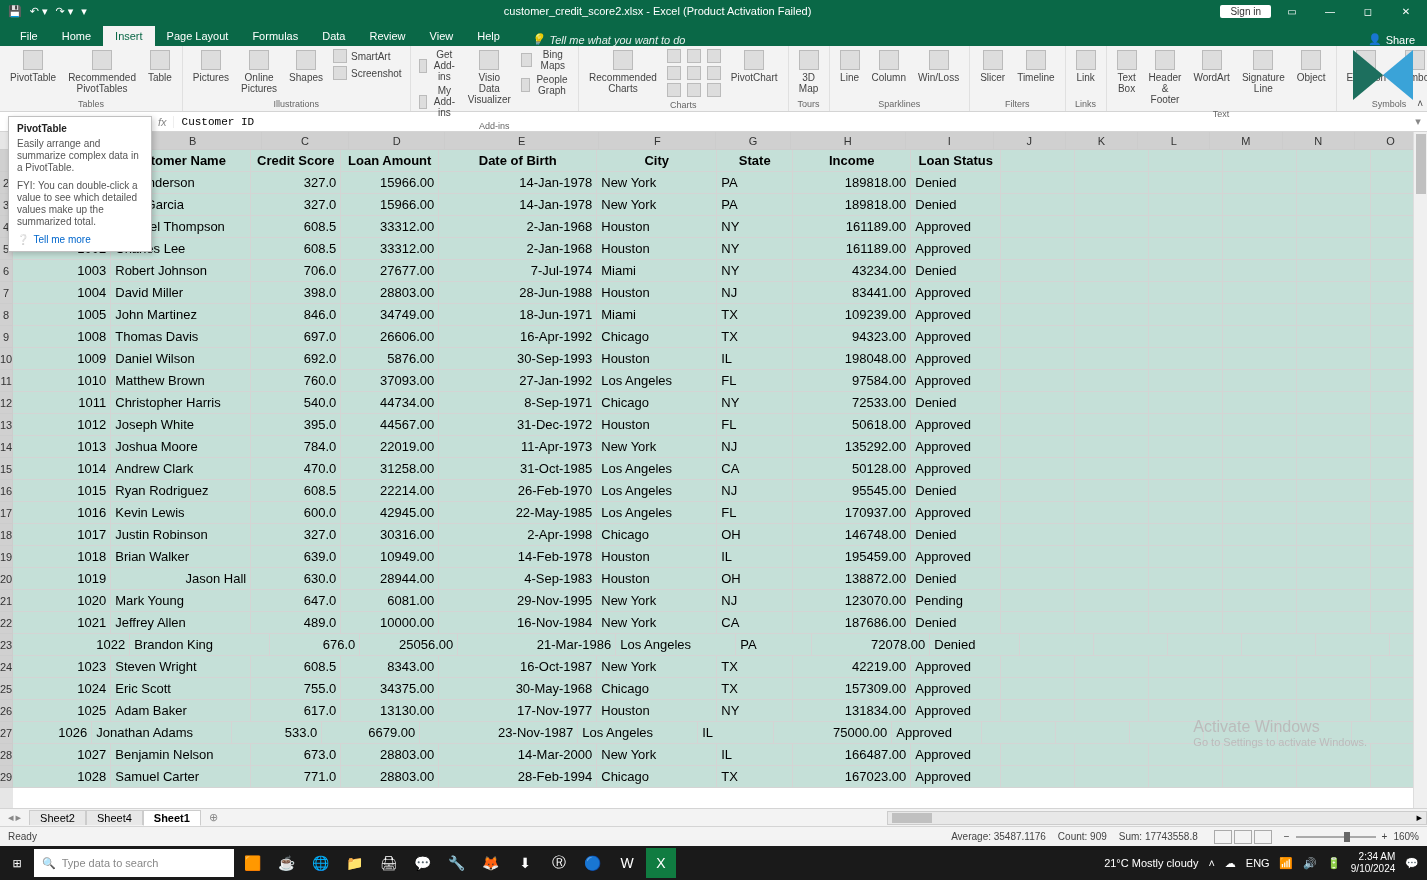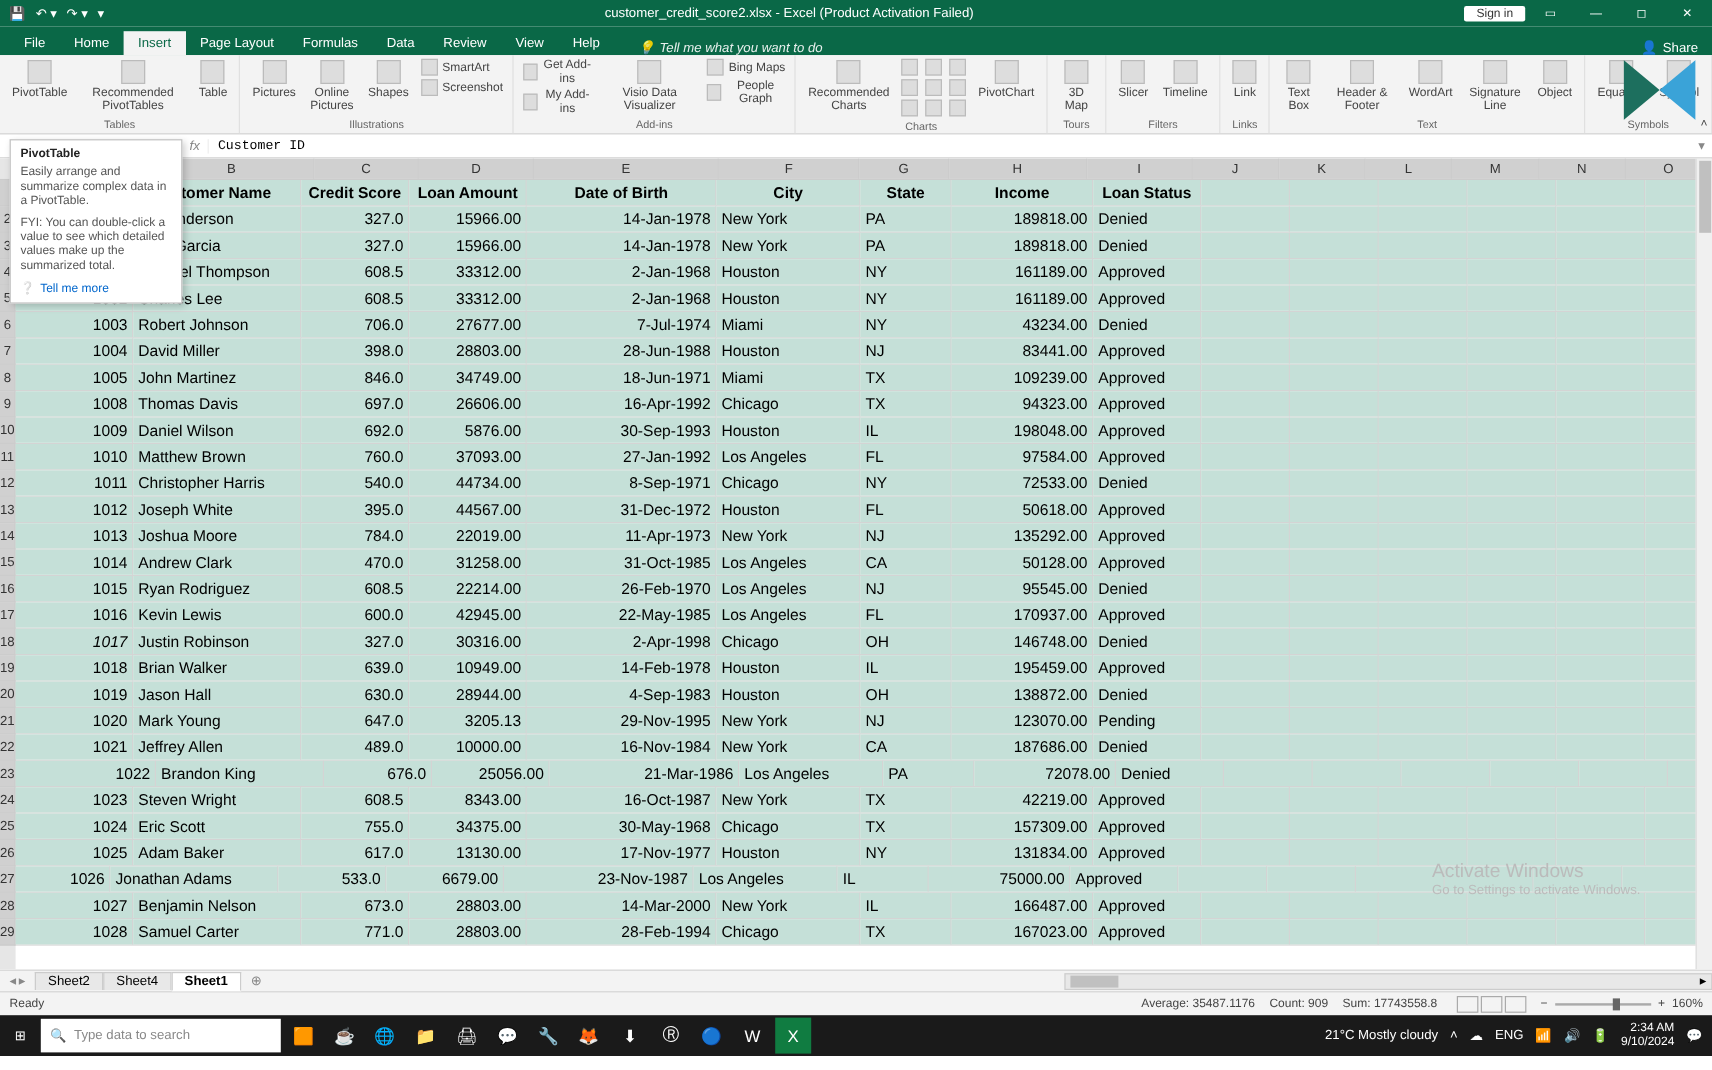--- a/index.html
+++ b/index.html
@@ -259,20 +259,37 @@
     <div class="label">Charts</div>
   </div>
   <div class="ribbon-group">
     <div class="items">
         <div class="rbtn">
           <div class="ico"></div>
           <span>3D Map</span>
         </div>
       </div>
     <div class="label">Tours</div>
+  </div>
+  <div class="ribbon-group">
+    <div class="items">
+      <div class="rbtn">
+          <div class="ico"></div>
+          <span>Line</span>
+        </div>
+      <div class="rbtn">
+          <div class="ico"></div>
+          <span>Column</span>
+        </div>
+      <div class="rbtn">
+          <div class="ico"></div>
+          <span>Win/Loss</span>
+        </div>
+    </div>
+    <div class="label">Sparklines</div>
   </div>
   <div class="ribbon-group">
     <div class="items">
       <div class="rbtn">
           <div class="ico"></div>
           <span>Slicer</span>
         </div>
       <div class="rbtn">
           <div class="ico"></div>
           <span>Timeline</span>
@@ -688,21 +705,21 @@
           <div class="cell ralign selected" style="width: 118px;">170937.00</div>
           <div class="cell lalign selected" style="width: 90px;">Approved</div>
           <div class="cell  selected" style="width: 74px;"></div>
           <div class="cell  selected" style="width: 74px;"></div>
           <div class="cell  selected" style="width: 74px;"></div>
           <div class="cell  selected" style="width: 74px;"></div>
           <div class="cell  selected" style="width: 74px;"></div>
           <div class="cell  selected" style="width: 74px;"></div>
         </div>
         <div class="row">
-          <div class="cell ralign selected" style="width: 98px; font-style: italic;">1017</div>
+          <div class="cell ralign selected" style="width: 98px;">1017</div>
           <div class="cell lalign selected" style="width: 140px;">Justin Robinson</div>
           <div class="cell ralign selected" style="width: 90px;">327.0</div>
           <div class="cell ralign selected" style="width: 98px;">30316.00</div>
           <div class="cell ralign selected" style="width: 158px;">2-Apr-1998</div>
           <div class="cell lalign selected" style="width: 120px;">Chicago</div>
           <div class="cell lalign selected" style="width: 76px;">OH</div>
           <div class="cell ralign selected" style="width: 118px;">146748.00</div>
           <div class="cell lalign selected" style="width: 90px;">Denied</div>
           <div class="cell  selected" style="width: 74px;"></div>
           <div class="cell  selected" style="width: 74px;"></div>
@@ -723,40 +740,40 @@
           <div class="cell lalign selected" style="width: 90px;">Approved</div>
           <div class="cell  selected" style="width: 74px;"></div>
           <div class="cell  selected" style="width: 74px;"></div>
           <div class="cell  selected" style="width: 74px;"></div>
           <div class="cell  selected" style="width: 74px;"></div>
           <div class="cell  selected" style="width: 74px;"></div>
           <div class="cell  selected" style="width: 74px;"></div>
         </div>
         <div class="row">
           <div class="cell ralign selected" style="width: 98px;">1019</div>
-          <div class="cell lalign selected" style="width: 140px;">Jason Hall</div>
+          <div class="cell lalign selected" style="width: 140px; text-align: right;">Jason Hall</div>
           <div class="cell ralign selected" style="width: 90px;">630.0</div>
           <div class="cell ralign selected" style="width: 98px;">28944.00</div>
           <div class="cell ralign selected" style="width: 158px;">4-Sep-1983</div>
           <div class="cell lalign selected" style="width: 120px;">Houston</div>
           <div class="cell lalign selected" style="width: 76px;">OH</div>
           <div class="cell ralign selected" style="width: 118px;">138872.00</div>
           <div class="cell lalign selected" style="width: 90px;">Denied</div>
           <div class="cell  selected" style="width: 74px;"></div>
           <div class="cell  selected" style="width: 74px;"></div>
           <div class="cell  selected" style="width: 74px;"></div>
           <div class="cell  selected" style="width: 74px;"></div>
           <div class="cell  selected" style="width: 74px;"></div>
           <div class="cell  selected" style="width: 74px;"></div>
         </div>
         <div class="row">
           <div class="cell ralign selected" style="width: 98px;">1020</div>
           <div class="cell lalign selected" style="width: 140px;">Mark Young</div>
           <div class="cell ralign selected" style="width: 90px;">647.0</div>
-          <div class="cell ralign selected" style="width: 98px;">3205.13</div>
+          <div class="cell ralign selected" style="width: 98px;">6081.00</div>
           <div class="cell ralign selected" style="width: 158px;">29-Nov-1995</div>
           <div class="cell lalign selected" style="width: 120px;">New York</div>
           <div class="cell lalign selected" style="width: 76px;">NJ</div>
           <div class="cell ralign selected" style="width: 118px;">123070.00</div>
           <div class="cell lalign selected" style="width: 90px;">Pending</div>
           <div class="cell  selected" style="width: 74px;"></div>
           <div class="cell  selected" style="width: 74px;"></div>
           <div class="cell  selected" style="width: 74px;"></div>
           <div class="cell  selected" style="width: 74px;"></div>
           <div class="cell  selected" style="width: 74px;"></div>

